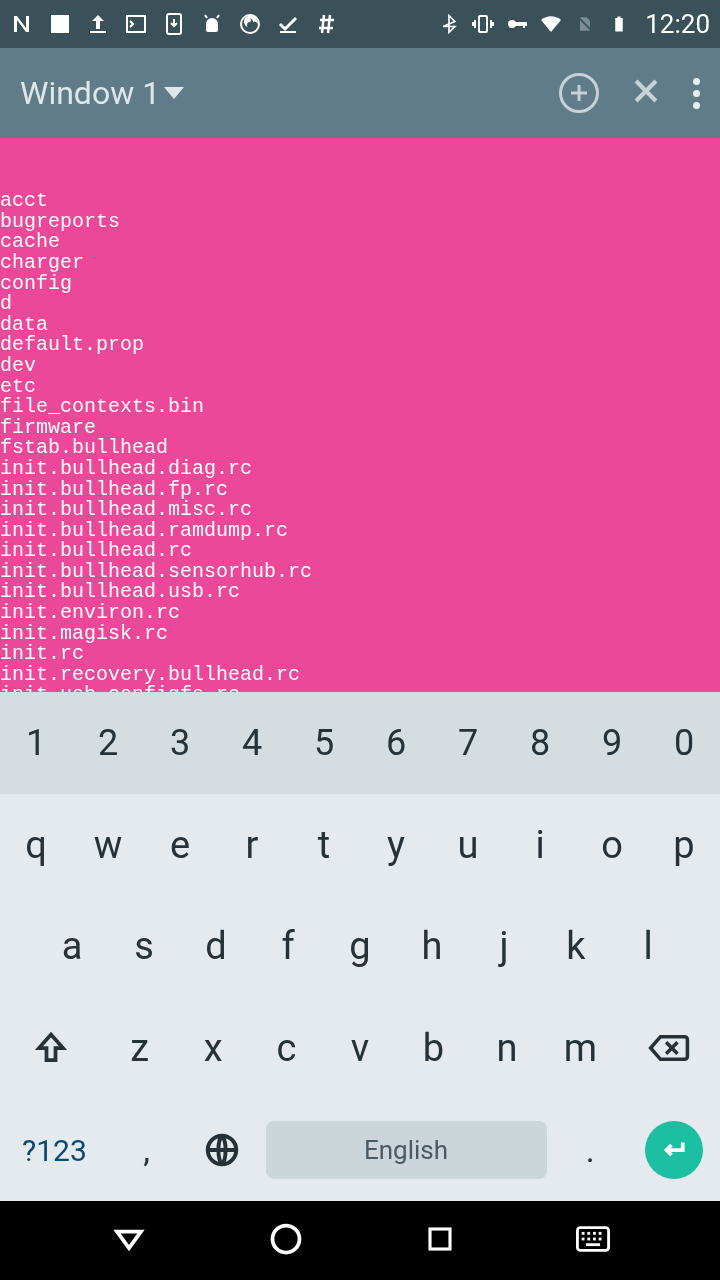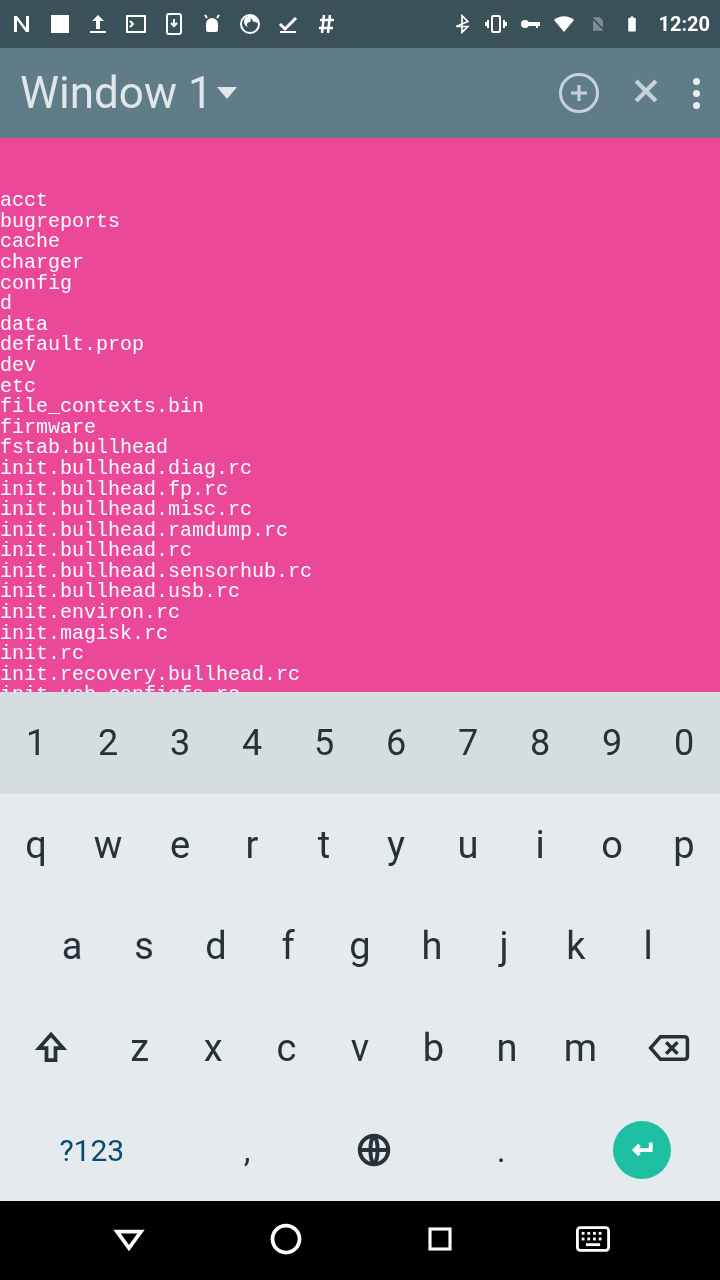--- a/index.html
+++ b/index.html
@@ -3,24 +3,24 @@
 <meta charset="utf-8">
 <style>
   * { margin: 0; padding: 0; box-sizing: border-box; }
   html, body { width: 720px; height: 1280px; overflow: hidden; font-family: Roboto, Arial, sans-serif; background: #000; }
   
   .status-bar { height: 48px; background: #3a5159; display: flex; align-items: center; justify-content: space-between; padding: 0 10px; color: #fff; }
   .status-left { display: flex; gap: 14px; align-items: center; }
   .status-right { display: flex; gap: 10px; align-items: center; }
   .status-icon { width: 24px; height: 24px; display: flex; align-items: center; justify-content: center; }
   .status-icon svg { fill: #fff; }
-  .status-time { font-size: 20px; font-weight: 700; margin-left: 4px; }
+  .status-time { font-size: 26px; font-weight: 400; margin-left: 4px; }
   
   .app-bar { height: 90px; background: #607c88; display: flex; align-items: center; padding: 0 20px; color: #e0e7ea; }
-  .window-title { font-size: 44px; font-weight: 400; flex: 1; display: flex; align-items: center; gap: 4px; }
+  .window-title { font-size: 32px; font-weight: 400; flex: 1; display: flex; align-items: center; gap: 4px; }
   .dropdown-arrow { width: 0; height: 0; border-left: 10px solid transparent; border-right: 10px solid transparent; border-top: 12px solid #e0e7ea; }
   .app-bar-actions { display: flex; gap: 30px; align-items: center; }
   .circle-plus { width: 40px; height: 40px; border: 3px solid #c6d2d7; border-radius: 50%; display: flex; align-items: center; justify-content: center; color: #c6d2d7; font-size: 28px; font-weight: 300; }
   .close-x svg { stroke: #c6d2d7; stroke-width: 3; fill: none; }
   .overflow-dots { display: flex; flex-direction: column; gap: 5px; }
   .overflow-dots span { width: 7px; height: 7px; background: #e8eef0; border-radius: 50%; }
   
   .terminal { background: #ec4899; color: #fff; font-family: "Courier New", monospace; font-size: 20px; line-height: 20.6px; padding: 12px 0 0 0; height: 554px; white-space: pre; overflow: hidden; }
   .terminal-columns { display: flex; }
   .term-col { min-width: 288px; }
@@ -261,20 +261,25 @@
   </div>
   <div class="kb-bottom">
     <div class="sym-key">?123</div>
     <div class="comma-key">,</div>
     <div class="globe-key">
       <svg width="38" height="38" viewBox="0 0 24 24">
           <circle cx="12" cy="12" r="9"></circle>
           <path d="M3 12h18M12 3c3 3 3 15 0 18M12 3c-3 3-3 15 0 18"></path>
         </svg>
     </div>
+    <div class="space-key">
+      <div class="space-inner">
+          <span>English</span>
+        </div>
+    </div>
     <div class="period-key">.</div>
     <div class="enter-key">
       <div class="enter-circle">
         <svg width="30" height="30" viewBox="0 0 24 24">
             <path d="M19 6v6H7m3-4l-4 4 4 4"></path>
           </svg>
       </div>
     </div>
   </div>
 </div>

